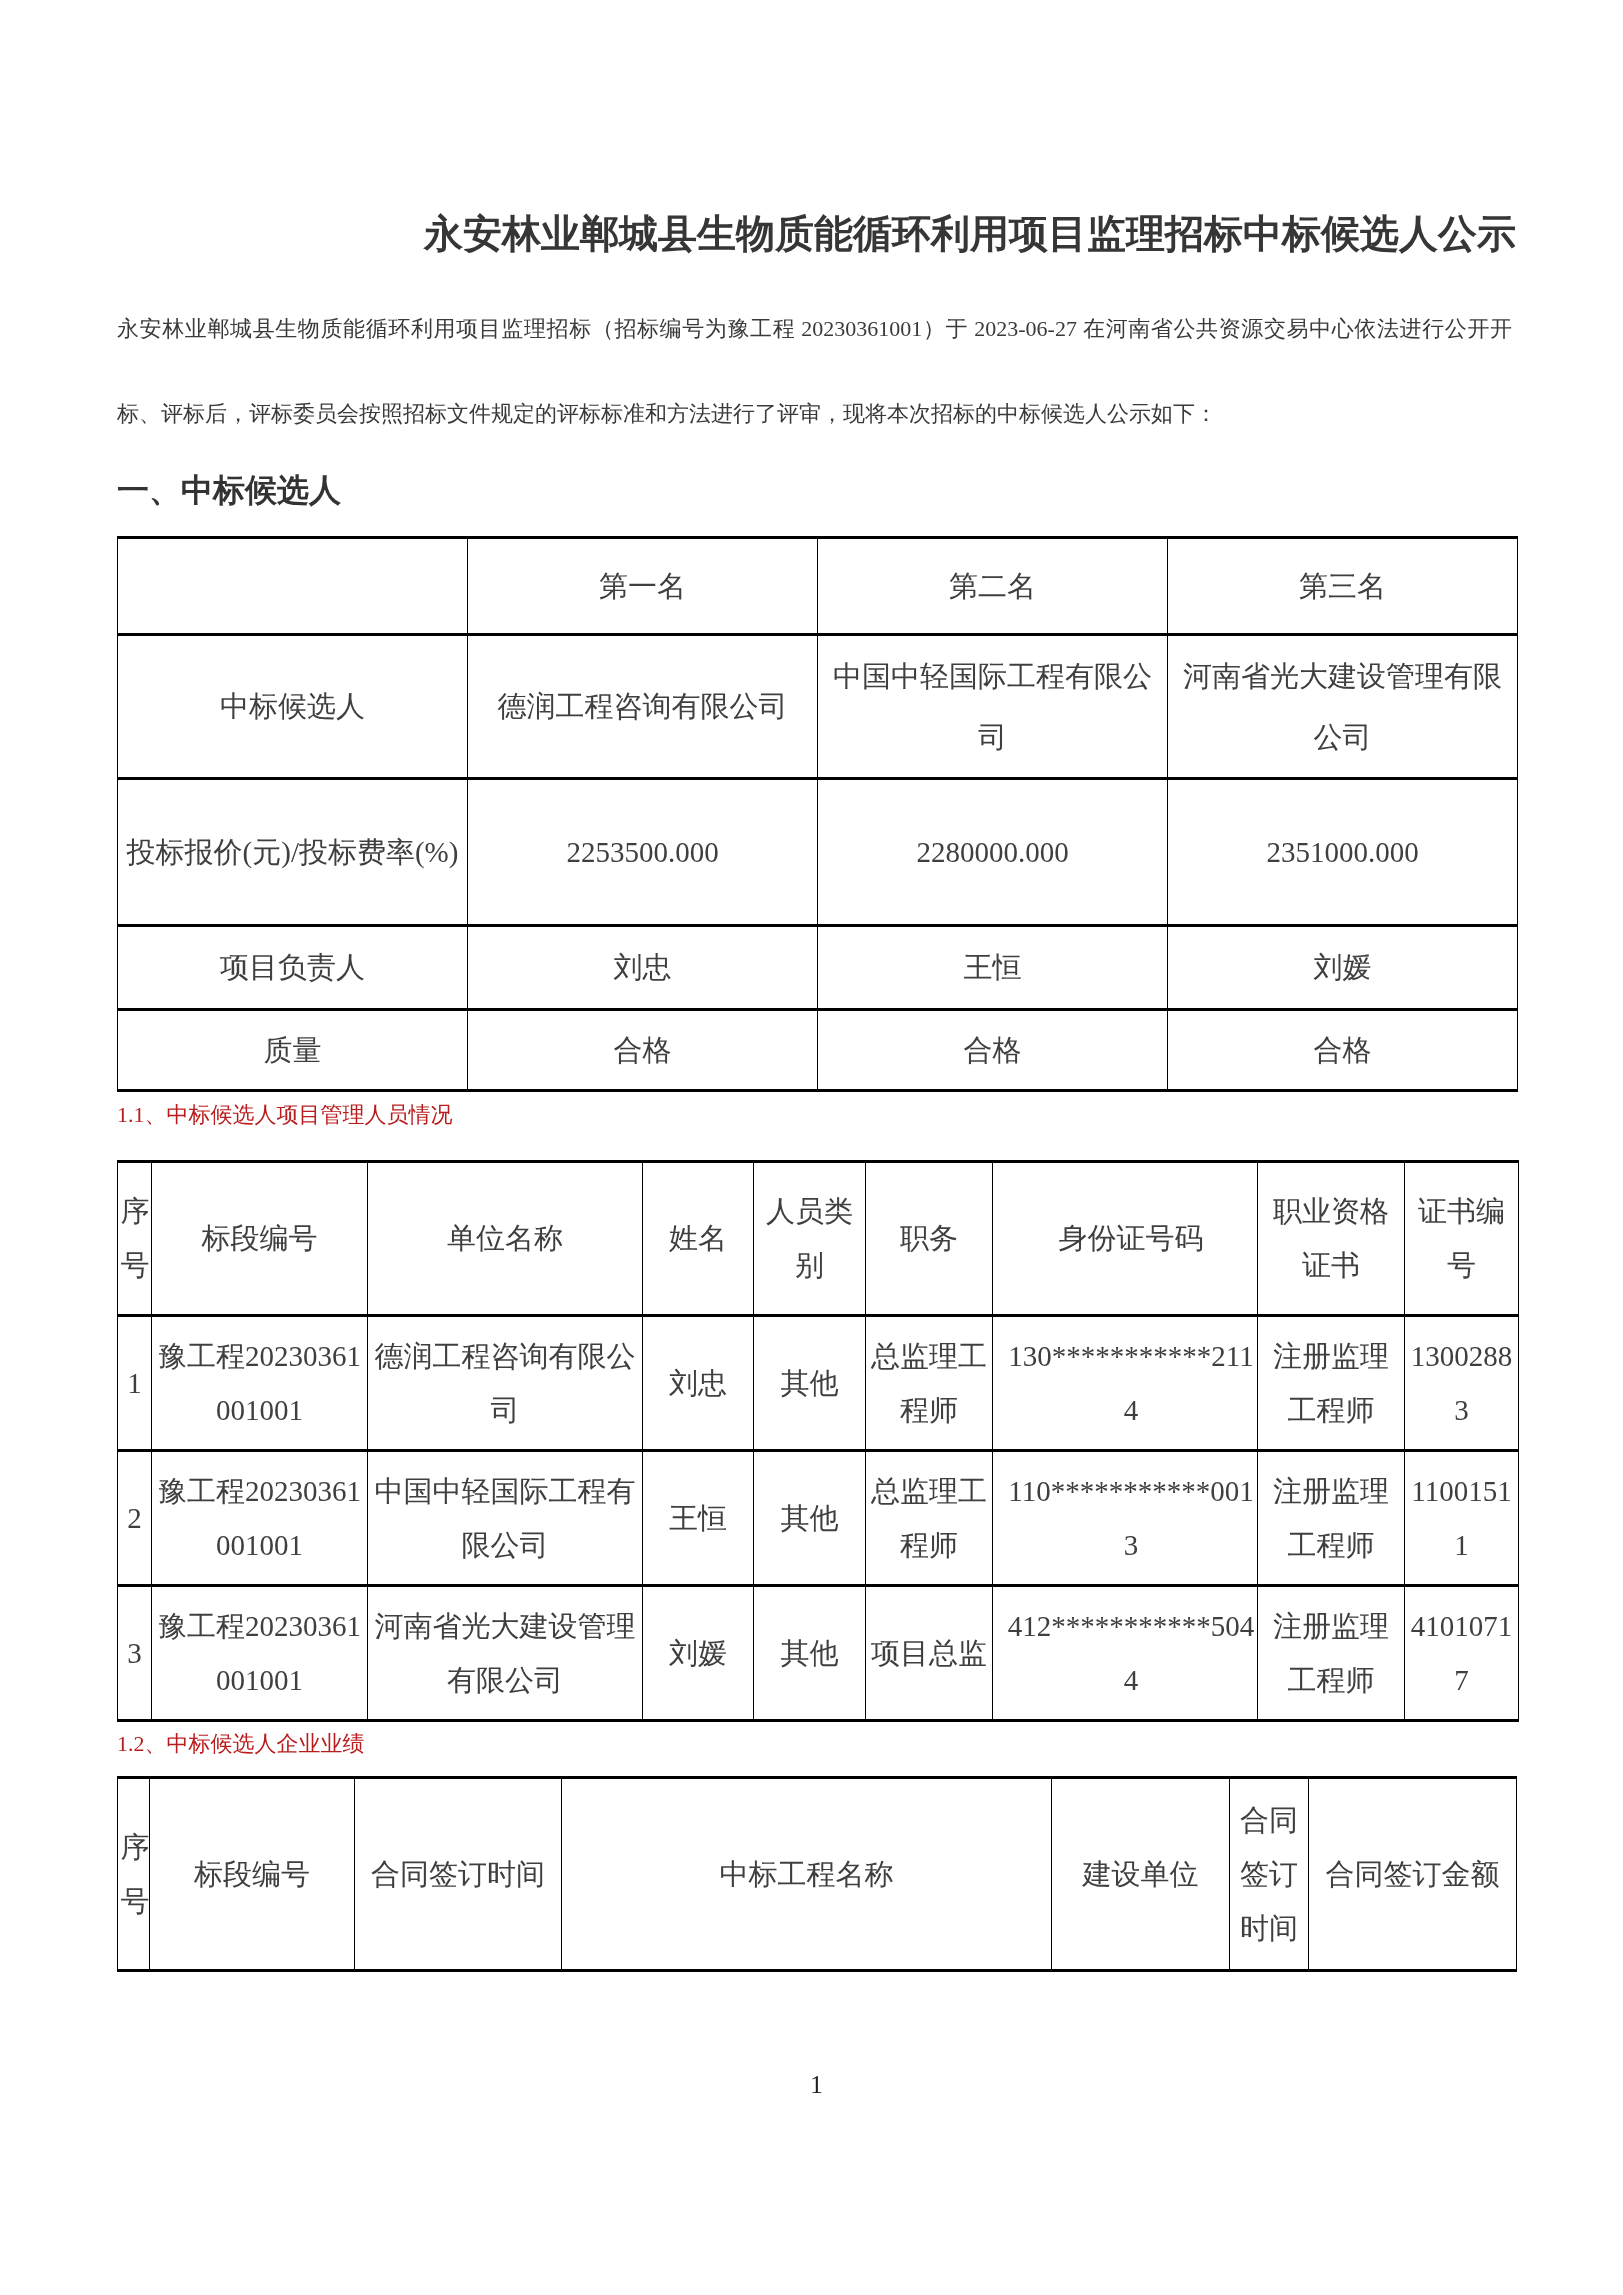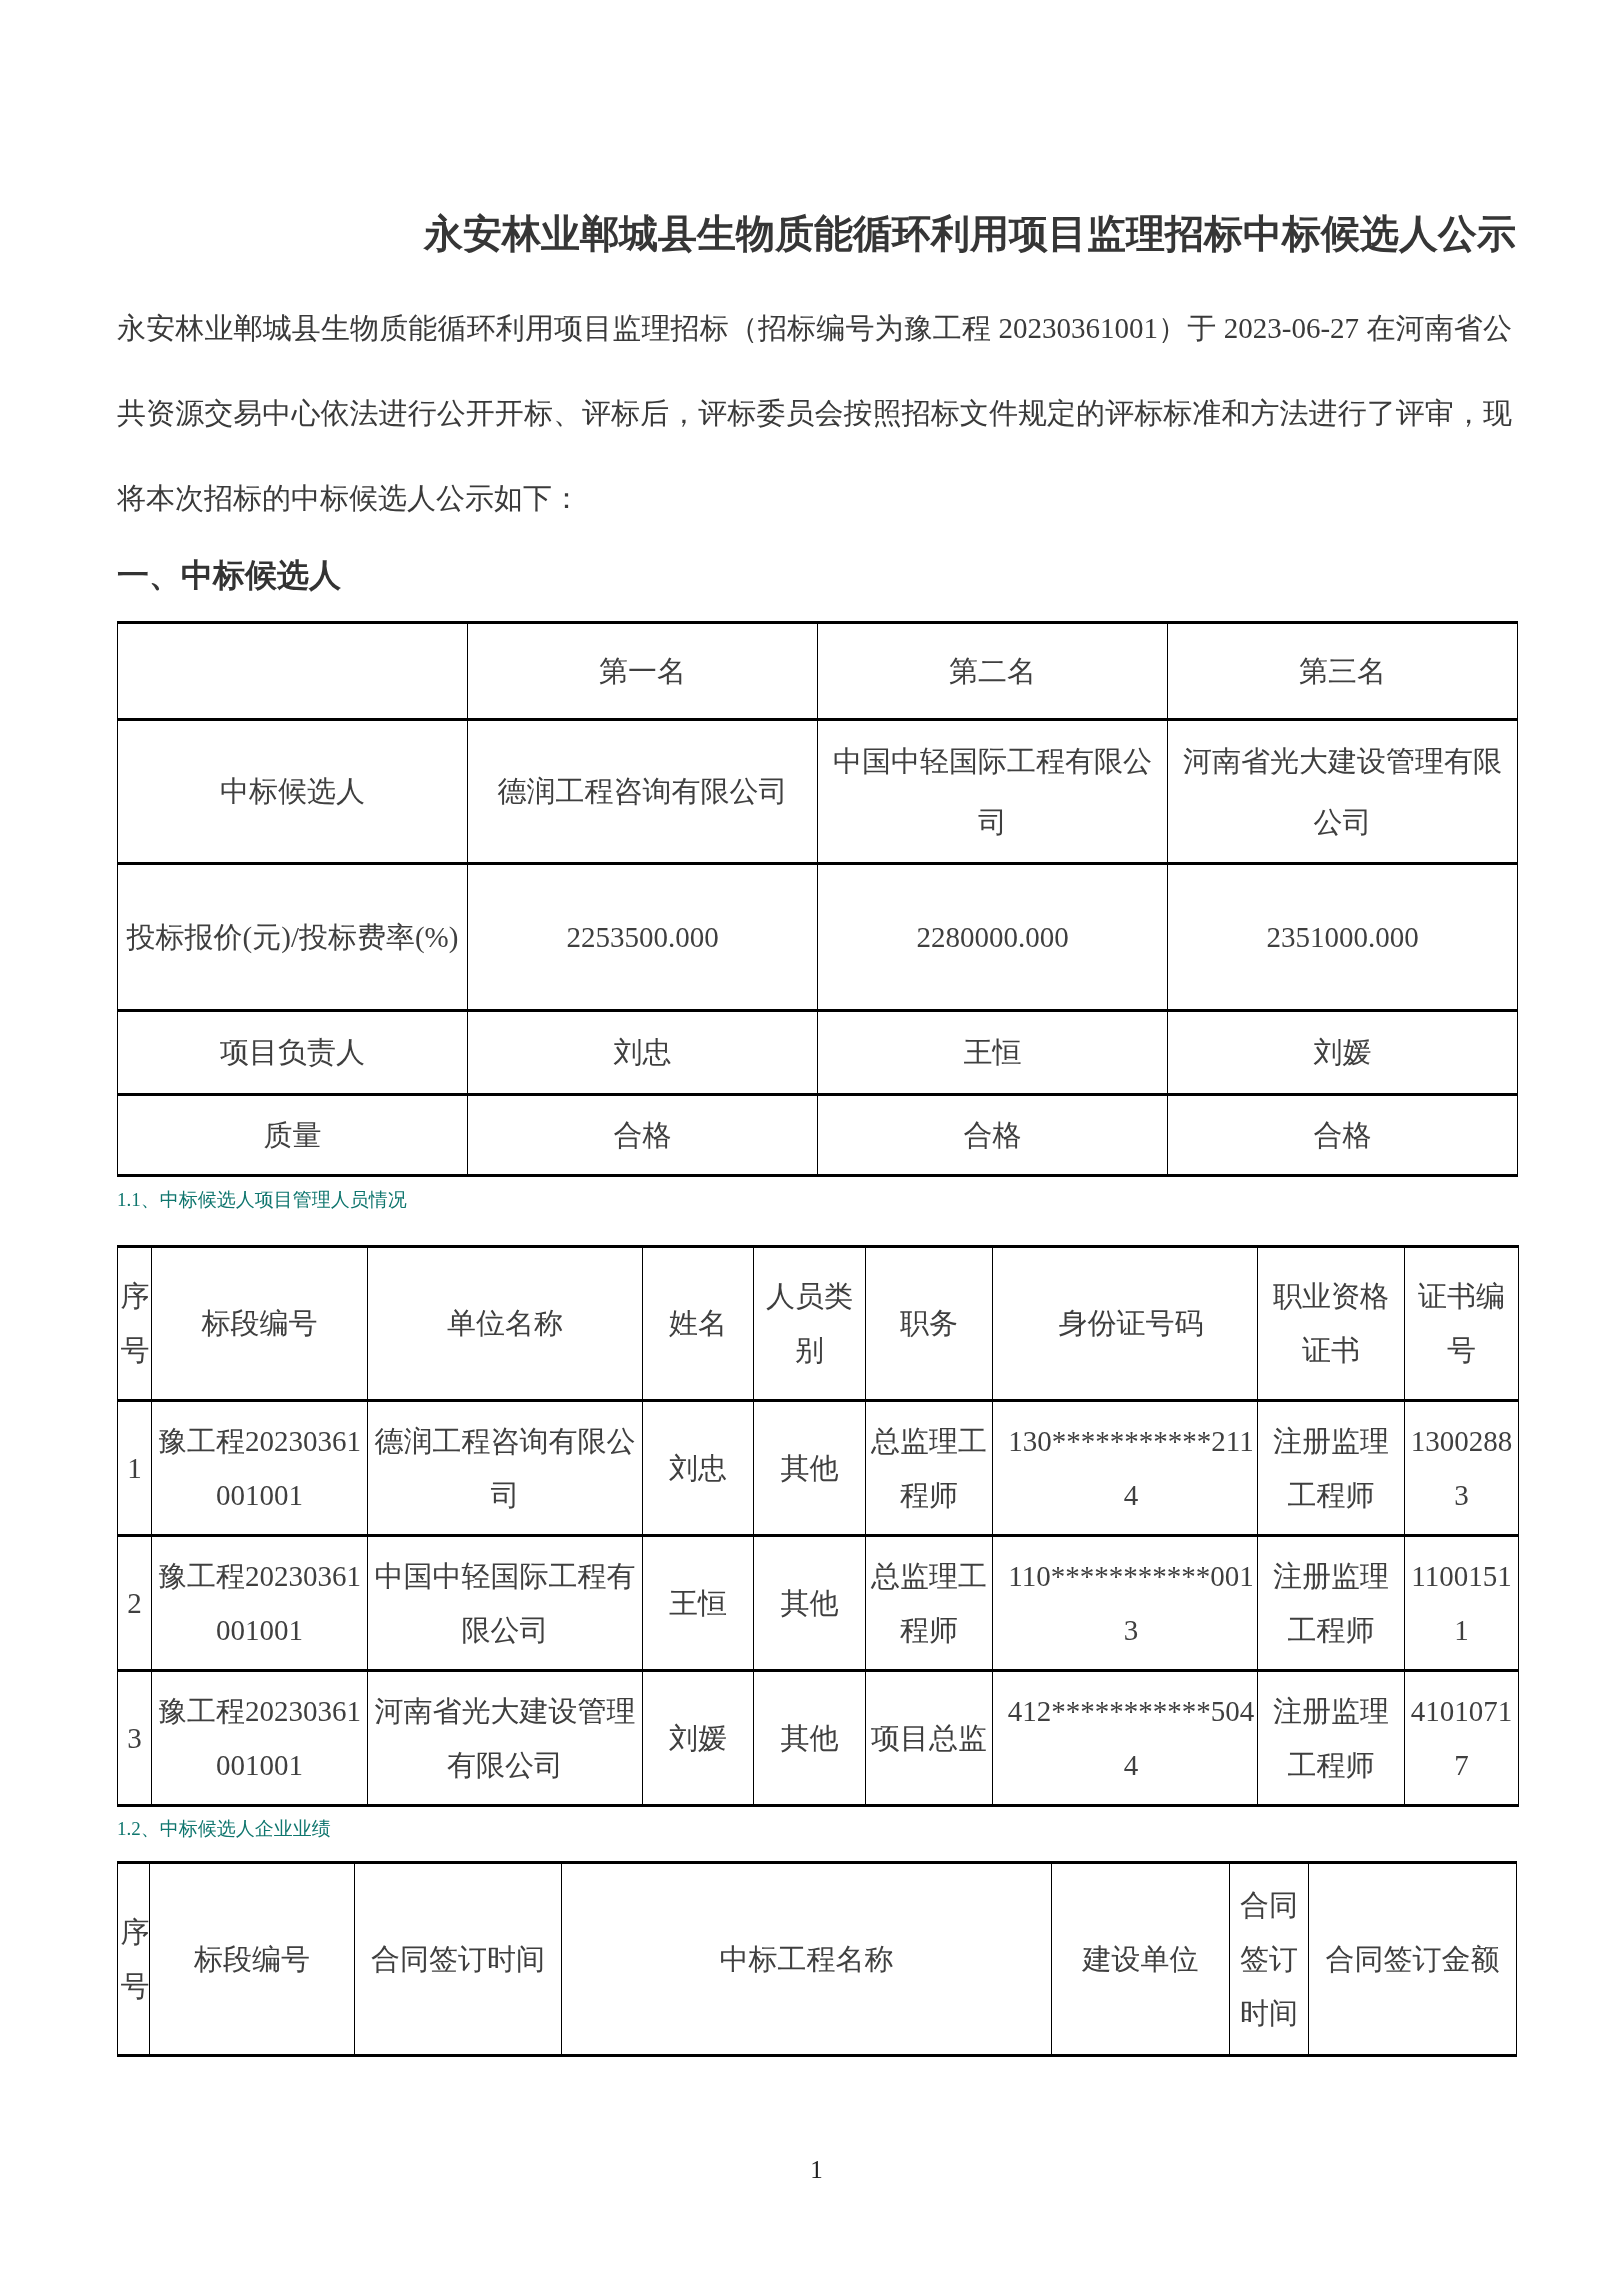--- a/index.html
+++ b/index.html
@@ -23,38 +23,38 @@
   .doc-title {
     margin: 0;
     font-size: 39px;
     line-height: 39px;
     font-weight: bold;
     text-align: right;
     color: #363636;
   }
   .intro {
     margin: 33px 4px 0 0;
-    font-size: 29px;
+    font-size: 22px;
     line-height: 85px;
     text-align: justify;
     color: #3a3a3a;
   }
   .sec-heading {
     margin: 18px 0 0 0;
     font-size: 32px;
     line-height: 32px;
     font-weight: bold;
     color: #333333;
   }
   .sub-heading {
     margin: 8.5px 0 0 0;
-    font-size: 19px;
+    font-size: 22px;
     line-height: 27px;
     font-weight: normal;
-    color: #0f766e;
+    color: #b91c1c;
   }
   table {
     border-collapse: collapse;
     table-layout: fixed;
     width: 1400px;
   }
   td {
     border: 1.7px solid #000000;
     border-top-width: 3.4px;
     border-bottom-width: 3.4px;

